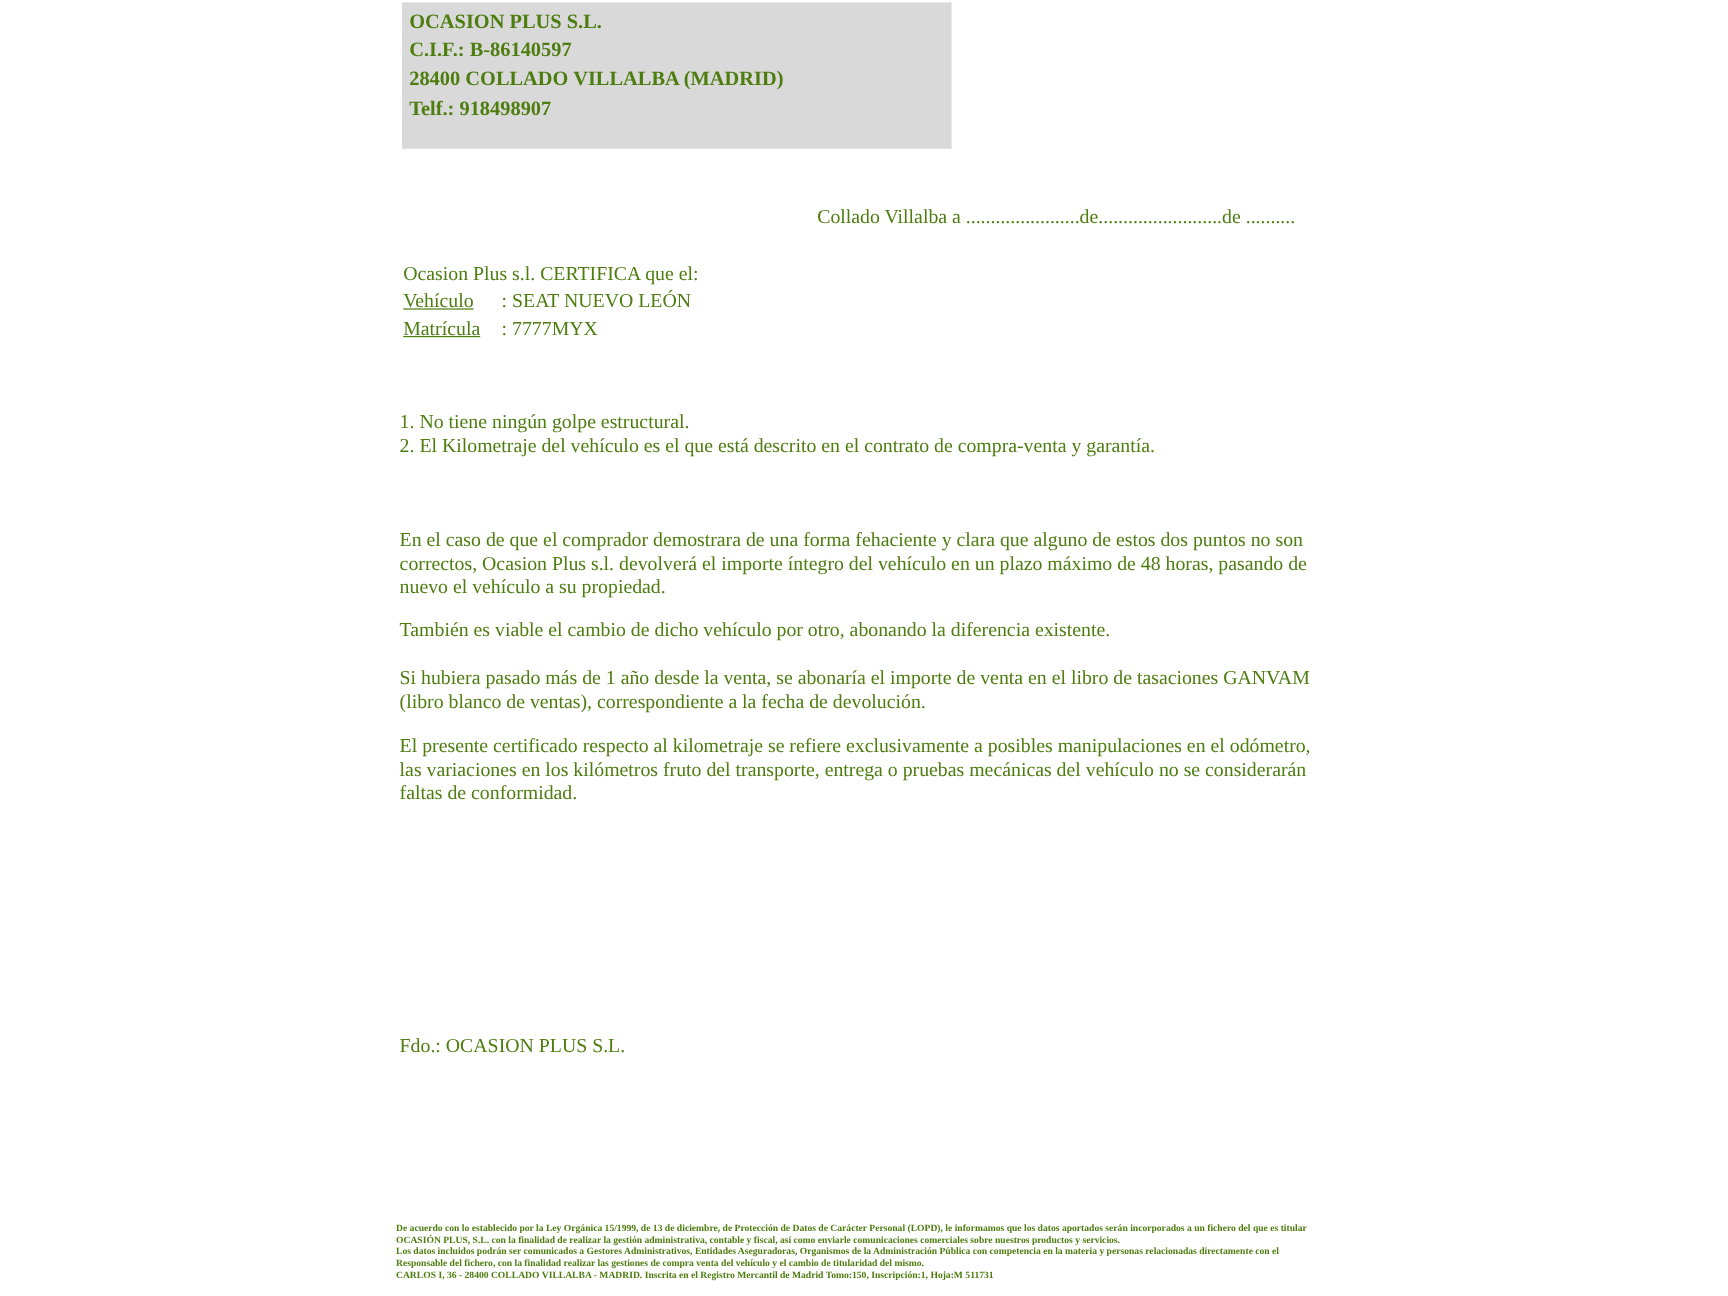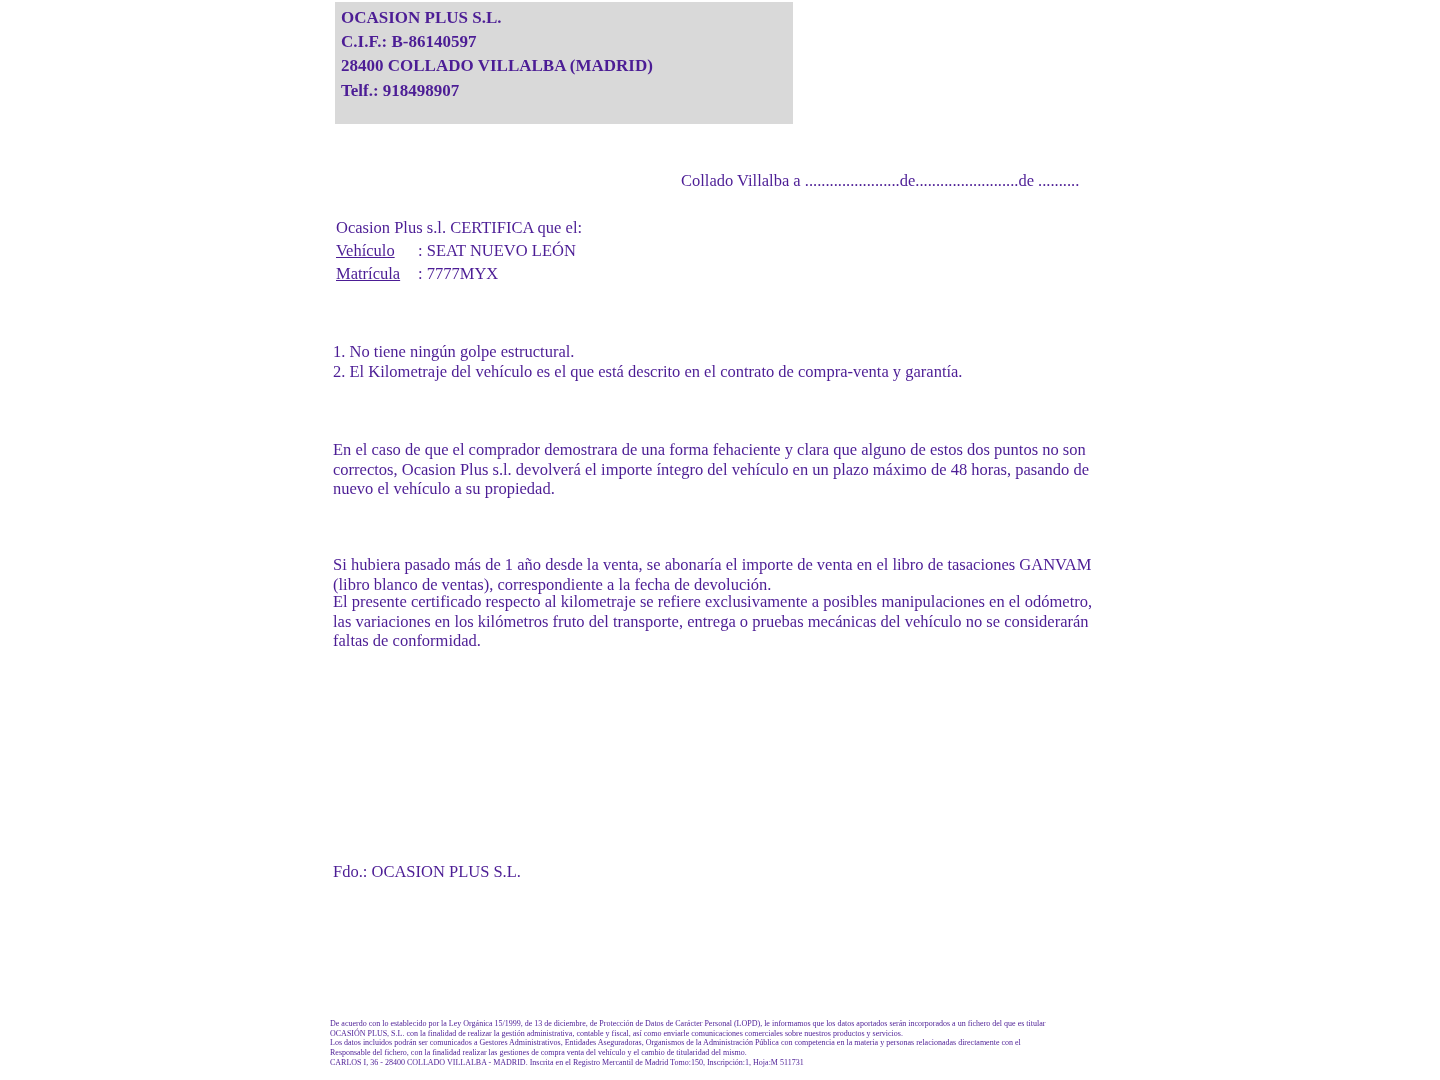--- a/index.html
+++ b/index.html
@@ -1,21 +1,21 @@
 <!DOCTYPE html>
 <html><head>
 <meta charset="utf-8">
 <style>
   html, body { margin: 0; padding: 0; background: #ffffff; }
   .page {
     position: relative;
     width: 1440px;
     height: 1080px;
     background: #ffffff;
-    color: #4c1d95;
+    color: #4d7c0f;
     font-family: "Liberation Serif", "DejaVu Serif", serif;
     overflow: hidden;
   }
   .header-box {
     position: absolute;
     left: 335px;
     top: 2px;
     width: 458px;
     height: 122px;
     background: #d9d9d9;
@@ -57,36 +57,37 @@
   .para {
     position: absolute;
     left: 333px;
     width: 762px;
     font-size: 16.5px;
     line-height: 19.5px;
   }
   .para-encaso    { top: 440px; }
   .para-tambien   { top: 515px; }
   .para-sihubiera { top: 555px; }
-  .para-presente  { top: 592px; }
+  .para-presente  { top: 612px; }
   .signature-line {
     position: absolute;
     left: 333px;
     top: 862px;
     font-size: 16.5px;
     white-space: nowrap;
     text-align: center;
   }
   .legal-footer {
     position: absolute;
     left: 330px;
     top: 1019px;
     font-size: 8px;
     line-height: 9.7px;
     white-space: nowrap;
+    font-weight: bold;
   }
 </style>
 </head>
 <body>
 
 <div class="page">
 
   <div class="header-box">
     <div>OCASION PLUS S.L.</div>
     <div>C.I.F.: B-86140597</div>
@@ -103,20 +104,21 @@
     </span>
     <span class="cert-row">
       <span class="cert-label"><span class="u">Matrícula</span></span><span>: 7777MYX</span>
     </span>
   </div>
 
   <div class="point point-1">1. No tiene ningún golpe estructural.</div>
   <div class="point point-2">2. El Kilometraje del vehículo es el que está descrito en el contrato de compra-venta y garantía.</div>
 
   <div class="para para-encaso">En el caso de que el comprador demostrara de una forma fehaciente y clara que alguno de estos dos puntos no son correctos, Ocasion Plus s.l. devolverá el importe íntegro del vehículo en un plazo máximo de 48 horas, pasando de nuevo el vehículo a su propiedad.</div>
+  <div class="para para-tambien">También es viable el cambio de dicho vehículo por otro, abonando la diferencia existente.</div>
   <div class="para para-sihubiera">Si hubiera pasado más de 1 año desde la venta, se abonaría el importe de venta en el libro de tasaciones GANVAM (libro blanco de ventas), correspondiente a la fecha de devolución.</div>
   <div class="para para-presente">El presente certificado respecto al kilometraje se refiere exclusivamente a posibles manipulaciones en el odómetro, las variaciones en los kilómetros fruto del transporte, entrega o pruebas mecánicas del vehículo no se considerarán faltas de conformidad.</div>
 
   <div class="signature-line">Fdo.: OCASION PLUS S.L.</div>
 
   <div class="legal-footer">
     <div>De acuerdo con lo establecido por la Ley Orgánica 15/1999, de 13 de diciembre, de Protección de Datos de Carácter Personal (LOPD), le informamos que los datos aportados serán incorporados a un fichero del que es titular</div>
     <div>OCASIÓN PLUS, S.L. con la finalidad de realizar la gestión administrativa, contable y fiscal, así como enviarle comunicaciones comerciales sobre nuestros productos y servicios.</div>
     <div>Los datos incluidos podrán ser comunicados a Gestores Administrativos, Entidades Aseguradoras, Organismos de la Administración Pública con competencia en la materia y personas relacionadas directamente con el</div>
     <div>Responsable del fichero, con la finalidad realizar las gestiones de compra venta del vehículo y el cambio de titularidad del mismo.</div>

